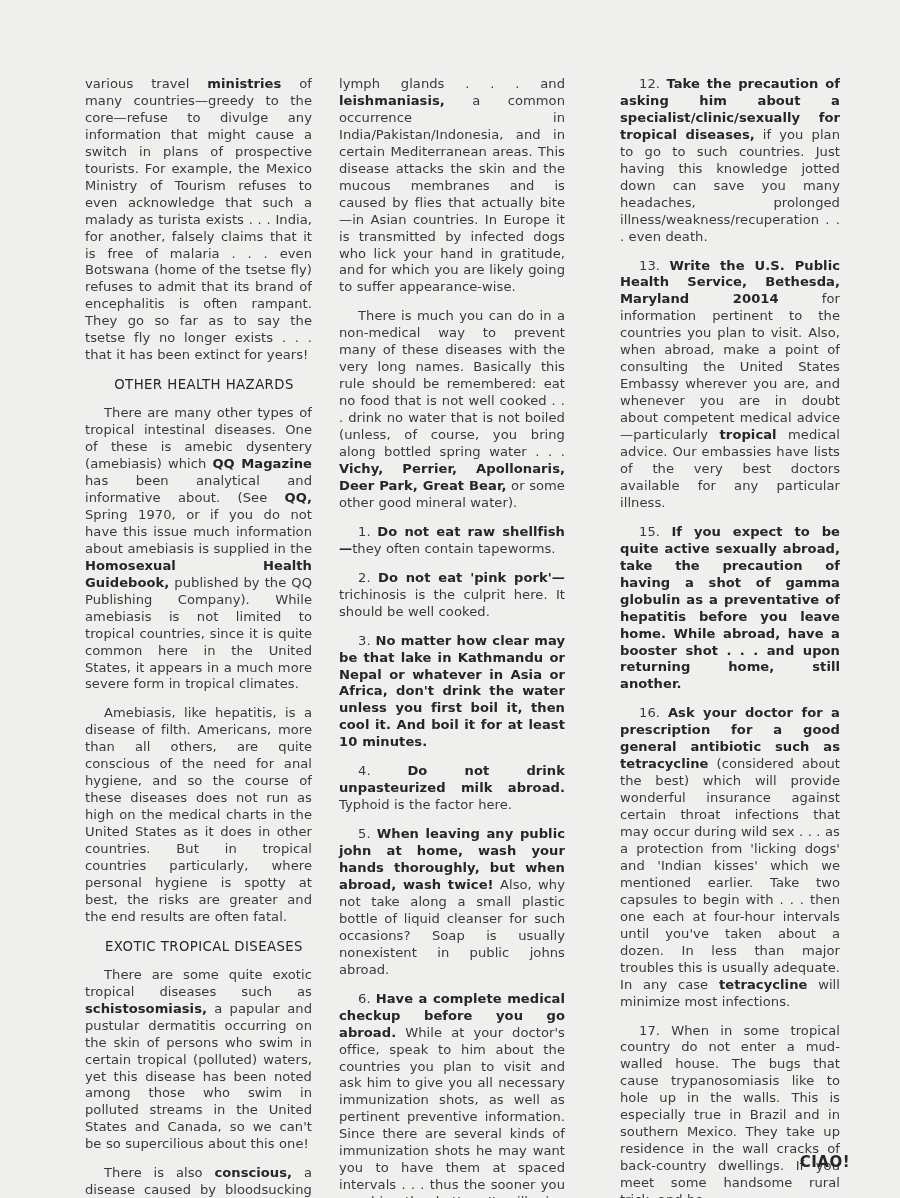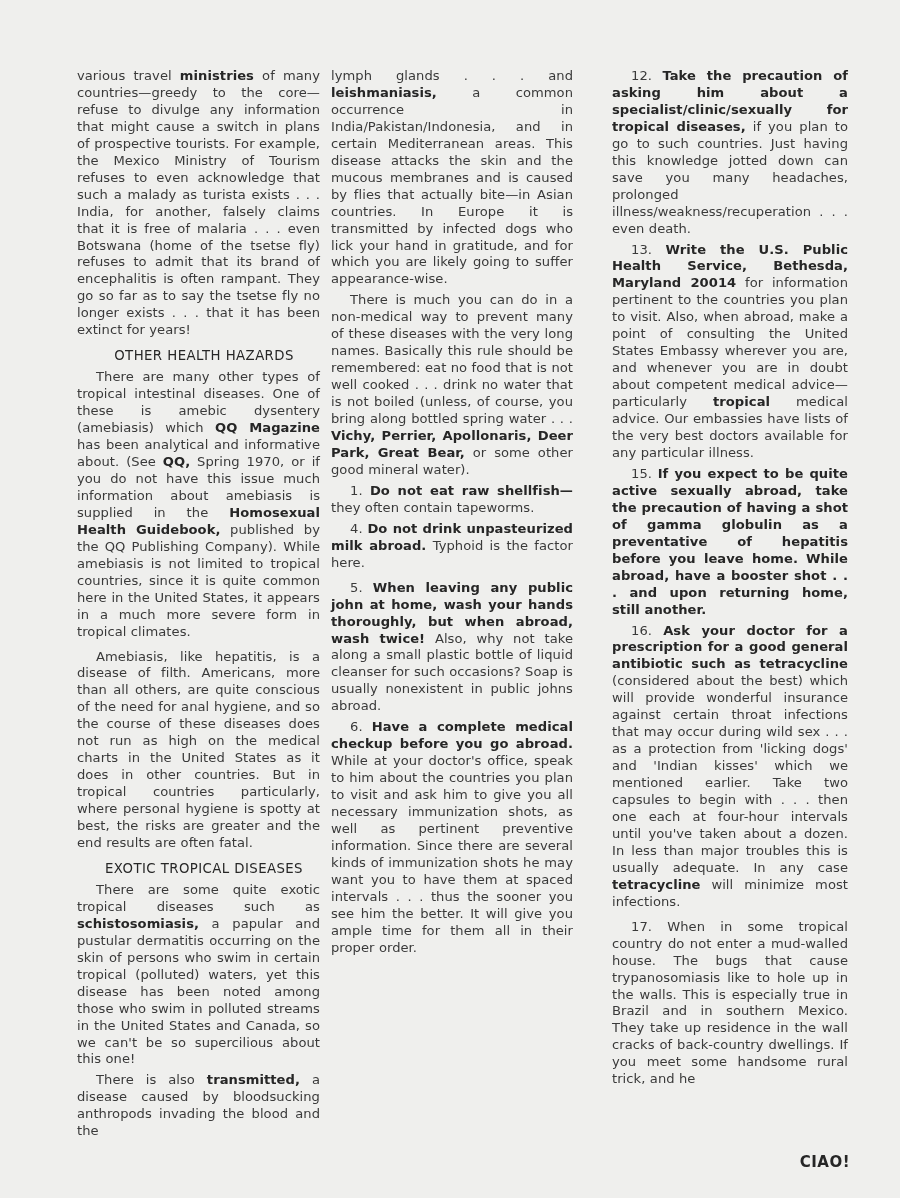--- a/index.html
+++ b/index.html
@@ -18,21 +18,21 @@
       width: 251px;
       font-size: 13.1px;
       line-height: 16.95px;
       text-align: justify;
       letter-spacing: 0.05px;
       word-spacing: 0.2px;
     }
     .c1 { left: 73px; }
     .c2 { left: 327px; width: 250px; }
     .c3 { left: 608px; width: 244px; }
-    p { margin: 4px; text-indent: 19px; hyphens: none; }
+    p { margin: 12px; text-indent: 19px; hyphens: none; }
     p.noindent { text-indent: 0; }
     p.gap { margin-top: 8px; }
     .b { font-weight: bold; color: #262626; }
     h2 {
       font-size: 13.3px;
       font-weight: normal;
       margin: 8px 0 5px 11px;
       letter-spacing: 0.4px;
       color: #262626;
       text-align: center;
@@ -58,30 +58,32 @@
     <h2>OTHER HEALTH HAZARDS</h2>
 
     <p><span>There are many other types of tropical intestinal diseases.  One of these is amebic dysentery (amebiasis) which </span><span class="b">QQ Magazine</span><span> has been analytical and informative about.  (See </span><span class="b">QQ,</span><span> Spring 1970, or if you do not have this issue much information about amebiasis is supplied in the </span><span class="b">Homosexual Health Guidebook,</span><span> published by the QQ Publishing Company).  While amebiasis is not limited to tropical countries, since it is quite common here in the United States, it appears in a much more severe form in tropical climates.</span></p>
 
     <p class="gap">Amebiasis, like hepatitis, is a disease of filth.  Americans, more than all others, are quite conscious of the need for anal hygiene, and so the course of these diseases does not run as high on the medical charts in the United States as it does in other countries.  But in tropical countries particularly, where personal hygiene is spotty at best, the risks are greater and the end results are often fatal.</p>
 
     <h2>EXOTIC TROPICAL DISEASES</h2>
 
     <p><span>There are some quite exotic tropical diseases such as </span><span class="b">schistosomiasis,</span><span> a papular and pustular dermatitis occurring on the skin of persons who swim in certain tropical (polluted) waters, yet this disease has been noted among those who swim in polluted streams in the United States and Canada, so we can't be so supercilious about this one!</span></p>
 
-    <p><span>There is also </span><span class="b">transmitted,</span><span> a disease caused by bloodsucking anthropods invading the blood and the</span></p>
+    <p><span>There is also </span><span class="b">conscious,</span><span> a disease caused by bloodsucking anthropods invading the blood and the</span></p>
   </div>
 
   <div class="col c2">
     <p class="noindent"><span>lymph glands . . . and </span><span class="b">leishmaniasis,</span><span> a common occurrence in India/Pakistan/Indonesia, and in certain Mediterranean areas.  This disease attacks the skin and the mucous membranes and is caused by flies that actually bite—in Asian countries.  In Europe it is transmitted by infected dogs who lick your hand in gratitude, and for which you are likely going to suffer appearance-wise.</span></p>
 
     <p><span>There is much you can do in a non-medical way to prevent many of these diseases with the very long names.  Basically this rule should be remembered: eat no food that is not well cooked . . . drink no water that is not boiled (unless, of course, you bring along bottled spring water . . . </span><span class="b">Vichy, Perrier, Apollonaris, Deer Park, Great Bear,</span><span> or some other good mineral water).</span></p>
 
 
     <p><span>1. </span><span class="b">Do not eat raw shellfish—</span><span>they often contain tapeworms.</span></p>
+    <p><span>2. </span><span class="b">Do not eat 'pink pork'—</span><span>trichinosis is the culprit here.  It should be well cooked.</span></p>
+    <p><span>3. </span><span class="b">No matter how clear may be that lake in Kathmandu or Nepal or whatever in Asia or Africa, don't drink the water unless you first boil it, then cool it.  And boil it for at least 10 minutes.</span><span></span></p>
     <p><span>4. </span><span class="b">Do not drink unpasteurized milk abroad.</span><span>  Typhoid is the factor here.</span></p>
     <p class="gap"><span>5. </span><span class="b">When leaving any public john at home, wash your hands thoroughly, but when abroad, wash twice!</span><span>  Also, why not take along a small plastic bottle of liquid cleanser for such occasions?  Soap is usually nonexistent in public johns abroad.</span></p>
     <p><span>6. </span><span class="b">Have a complete medical checkup before you go abroad.</span><span>  While at your doctor's office, speak to him about the countries you plan to visit and ask him to give you all necessary immunization shots, as well as pertinent preventive information.  Since there are several kinds of immunization shots he may want you to have them at spaced intervals . . . thus the sooner you see him the better.  It will give you ample time for them all in their proper order.</span></p>
   </div>
 
   <div class="col c3">
     <p><span>12.  </span><span class="b">Take the precaution of asking him about a specialist/clinic/sexually for tropical diseases,</span><span> if you plan to go to such countries. Just having this knowledge jotted down can save you many headaches, prolonged illness/weakness/recuperation . . . even death.</span></p>
     <p><span>13.  </span><span class="b">Write the U.S. Public Health Service, Bethesda, Maryland 20014</span><span> for information pertinent to the countries you plan to visit.  Also, when abroad, make a point of consulting the United States Embassy wherever you are, and whenever you are in doubt about competent medical advice—particularly </span><span class="b">tropical</span><span> medical advice.  Our embassies have lists of the very best doctors available for any particular illness.</span></p>
     <p><span>15.  </span><span class="b">If you expect to be quite active sexually abroad, take the precaution of having a shot of gamma globulin as a preventative of hepatitis before you leave home.  While abroad, have a booster shot . . . and upon returning home, still another.</span><span></span></p>
     <p><span>16.  </span><span class="b">Ask your doctor for a prescription for a good general antibiotic such as tetracycline</span><span> (considered about the best) which will provide wonderful insurance against certain throat infections that may occur during wild sex . . . as a protection from 'licking dogs' and 'Indian kisses' which we mentioned earlier.  Take two capsules to begin with . . . then one each at four-hour intervals until you've taken about a dozen.  In less than major troubles this is usually adequate.  In any case </span><span class="b">tetracycline</span><span> will minimize most infections.</span></p>

